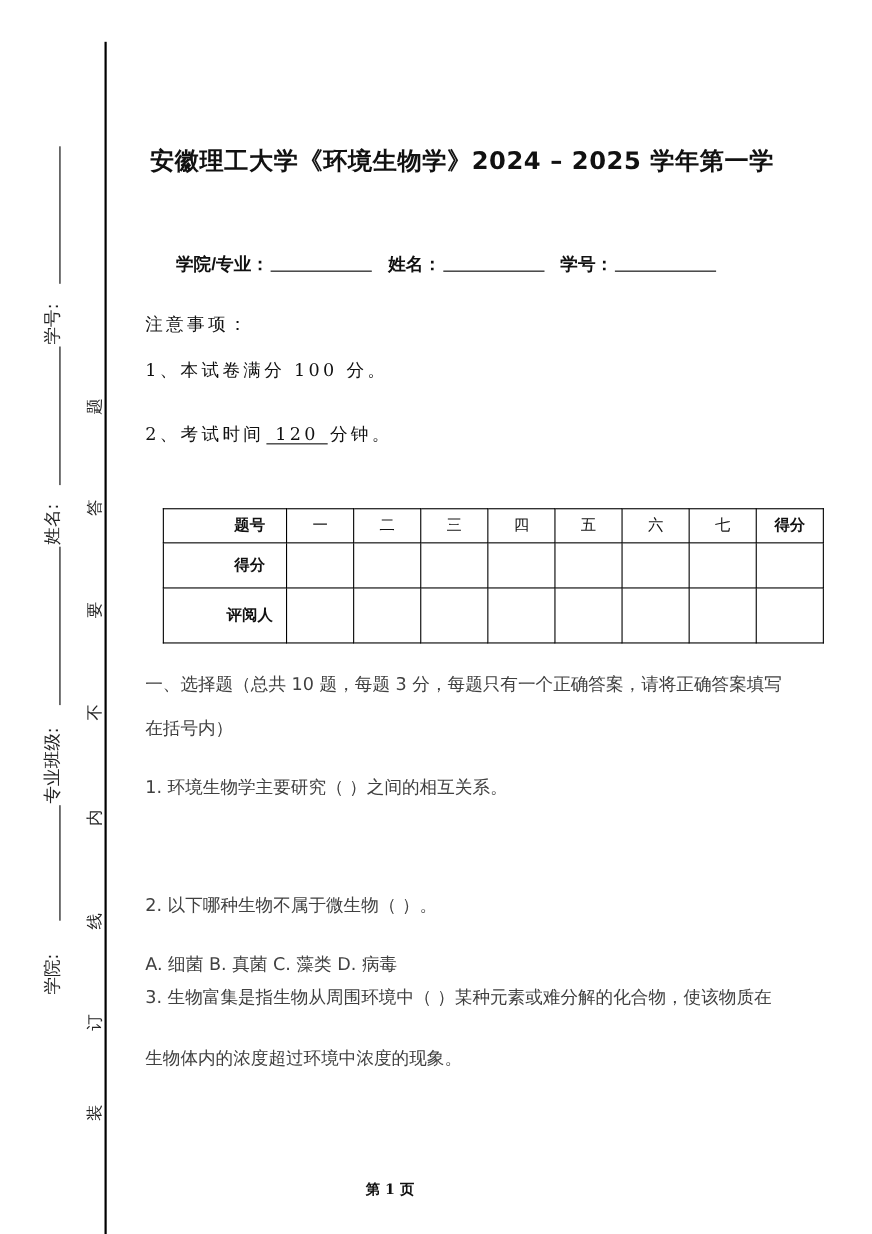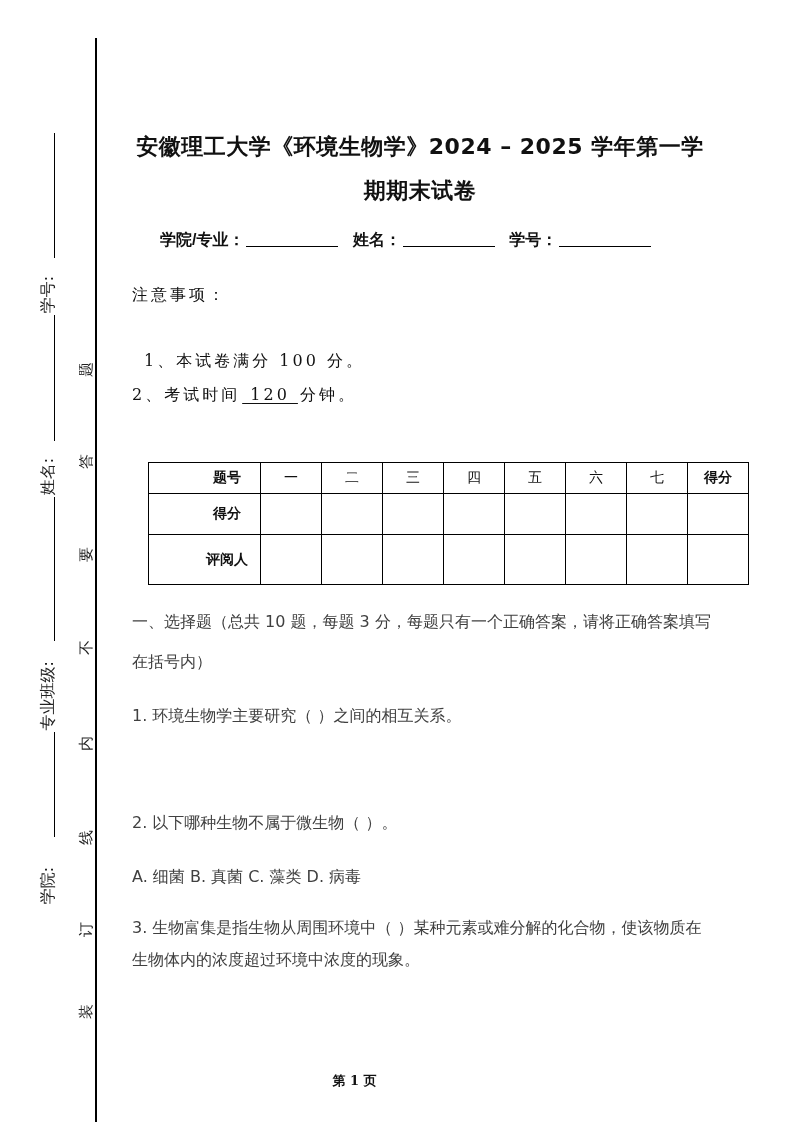--- a/index.html
+++ b/index.html
@@ -85,30 +85,29 @@
   <div class="rot-char" style="top:360px;">题</div>
   <div class="rot-char" style="top:452px;">答</div>
   <div class="rot-char" style="top:545px;">要</div>
   <div class="rot-char" style="top:638px;">不</div>
   <div class="rot-char" style="top:734px;">内</div>
   <div class="rot-char" style="top:828px;">线</div>
   <div class="rot-char" style="top:920px;">订</div>
   <div class="rot-char" style="top:1002px;">装</div>
 
   <div class="title" style="top:132px;">安徽理工大学《环境生物学》2024 – 2025 学年第一学</div>
-  <div class="title" style="top:176px;">期期末试卷</div>
 
   <div class="info-row">
     <span>学院/专业：</span><span class="blank"></span>
     <span>姓名：</span><span class="blank"></span>
     <span>学号：</span><span class="blank"></span>
   </div>
 
   <div class="note" style="top:285px;">注意事项：</div>
-  <div class="note" style="top:351px;margin-left:12px;">1、本试卷满分 100 分。</div>
+  <div class="note" style="top:327px;">1、本试卷满分 100 分。</div>
   <div class="note" style="top:385px;">
     <span>2、考试时间</span><span class="ul"> 120 </span><span>分钟。</span>
   </div>
 
   <table class="score">
     <tbody>
         <tr class="r1">
       <td class="first">题号</td>
       <td>一</td>
       <td>二</td>
@@ -144,16 +143,16 @@
   </tbody>
     </table>
 
   <div class="para" style="top:602px; line-height:40px;">一、选择题（总共 10 题，每题 3 分，每题只有一个正确答案，请将正确答案填写在括号内）</div>
 
   <div class="para" style="top:698px;">1. 环境生物学主要研究（    ）之间的相互关系。</div>
 
   <div class="para" style="top:805px;">2. 以下哪种生物不属于微生物（    ）。</div>
   <div class="para" style="top:859px;">A. 细菌    B. 真菌    C. 藻类    D. 病毒</div>
 
-  <div class="para" style="top:912px; line-height:32px;">3. 生物富集是指生物从周围环境中（    ）某种元素或难分解的化合物，使该物质在生物体内的浓度超过环境中浓度的现象。</div>
+  <div class="para" style="top:879px; line-height:55px;">3. 生物富集是指生物从周围环境中（    ）某种元素或难分解的化合物，使该物质在生物体内的浓度超过环境中浓度的现象。</div>
 
   <div class="footer">第 1 页</div>
 </div>
 
 </body></html>

